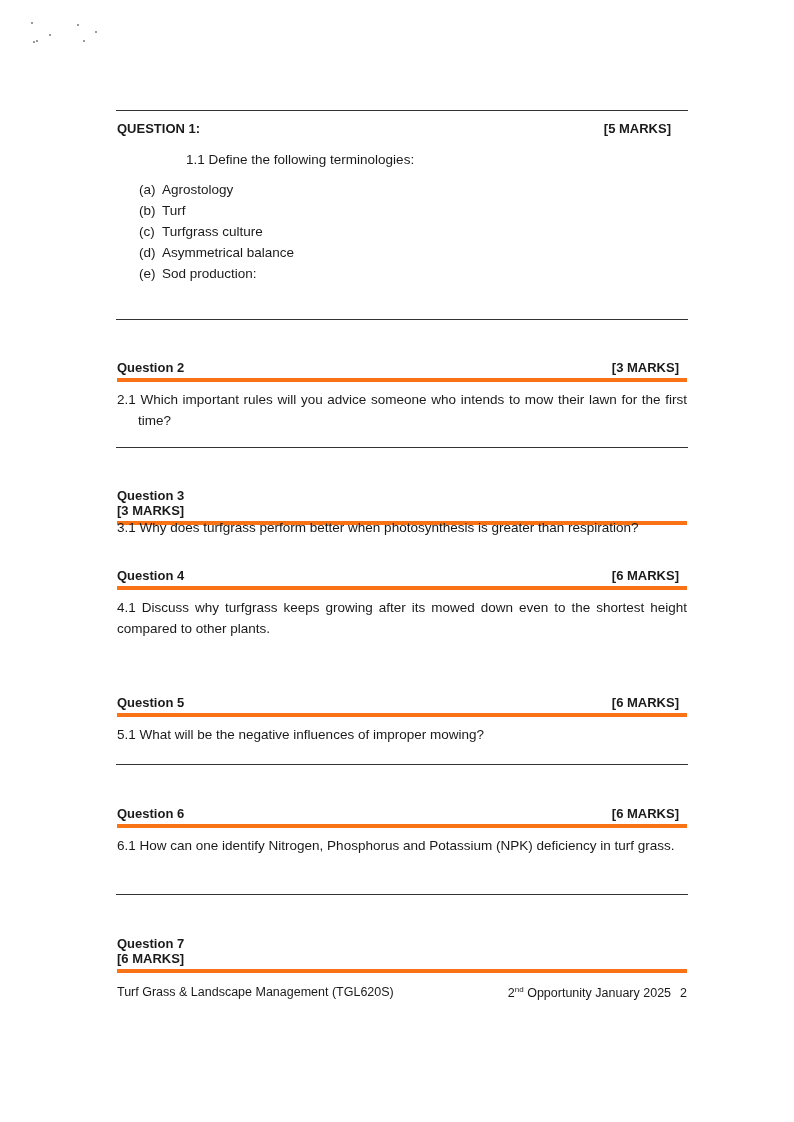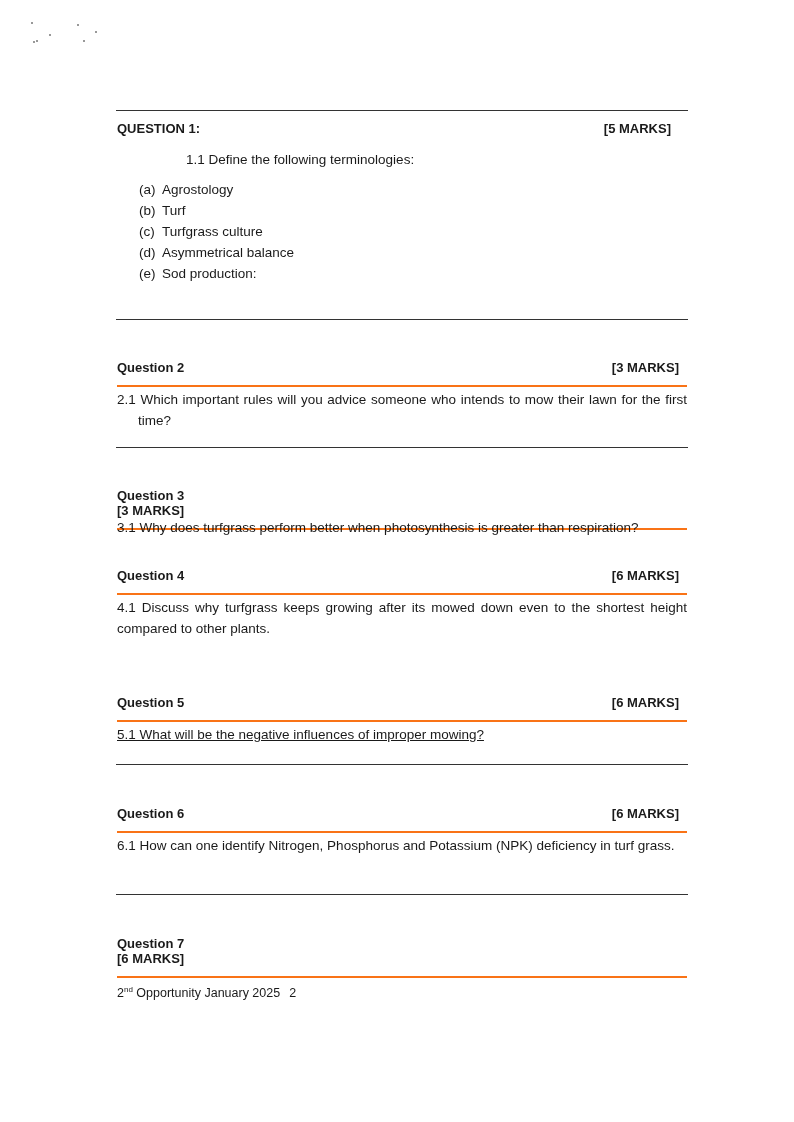--- a/index.html
+++ b/index.html
@@ -8,21 +8,21 @@
       font-family: "Liberation Sans", "DejaVu Sans", sans-serif;
       color: #1a1a1a; font-size: 13.5px;
     }
     .speck { position: absolute; width: 2px; height: 2px; background: #777; border-radius: 1px; }
     .rule { position: absolute; left: 116px; width: 572px; height: 0; border-top: 1px solid #333; }
     .q-head {
       position: absolute; left: 117px; width: 562px;
       display: flex; justify-content: space-between; align-items: baseline;
       font-weight: bold; font-size: 13px;
     }
-    .q-head.underlined { width: 570px; border-bottom: 2px solid #f97316; padding-bottom: 10px; }
+    .q-head.underlined { width: 570px; border-bottom: 4px solid #f97316; padding-bottom: 3px; }
     .q-head .marks { font-weight: bold; padding-right: 8px; }
     .text { position: absolute; left: 117px; width: 570px; line-height: 21px; font-size: 13.5px; text-align: justify; }
     .text.hang { padding-left: 21px; text-indent: -21px; width: 549px; }
     .intro { position: absolute; left: 186px; font-size: 13.5px; }
     .list { position: absolute; left: 139px; top: 179px; margin: 0; padding: 0; list-style: none; }
     .list li { line-height: 21px; font-size: 13.5px; display: flex; }
     .list li .lbl { width: 23px; display: inline-block; }
     .footer {
       position: absolute; left: 117px; top: 985px; width: 570px;
       display: flex; justify-content: space-between; font-size: 12.5px;
@@ -87,32 +87,33 @@
 <div class="q-head underlined" style="top:568px;">
   <span>Question 4</span>
   <span class="marks">[6 MARKS]</span>
 </div>
 <div class="text" style="top:597px;">4.1 Discuss why turfgrass keeps growing after its mowed down even to the shortest height compared to other plants.</div>
 
 <div class="q-head underlined" style="top:695px;">
   <span>Question 5</span>
   <span class="marks">[6 MARKS]</span>
 </div>
-<div class="text" style="top:724px;text-decoration:underline;">5.1 What will be the negative influences of improper mowing?</div>
+<div class="text" style="top:724px;">5.1 What will be the negative influences of improper mowing?</div>
 <div class="rule" style="top:764px;"></div>
 
 <div class="q-head underlined" style="top:806px;">
   <span>Question 6</span>
   <span class="marks">[6 MARKS]</span>
 </div>
 <div class="text" style="top:835px;">6.1 How can one identify Nitrogen, Phosphorus and Potassium (NPK) deficiency in turf grass.</div>
 <div class="rule" style="top:894px;"></div>
 
 <div class="q-head underlined" style="top:936px;flex-direction:column;">
   <span>Question 7</span>
   <span class="marks">[6 MARKS]</span>
 </div>
 
 <div class="footer">
+  <span>Turf Grass &amp; Landscape Management (TGL620S)</span>
   <span class="right">
     <span>2</span><sup>nd</sup><span> Opportunity January 2025</span><span class="page">2</span>
   </span>
 </div>
 
 </body></html>

